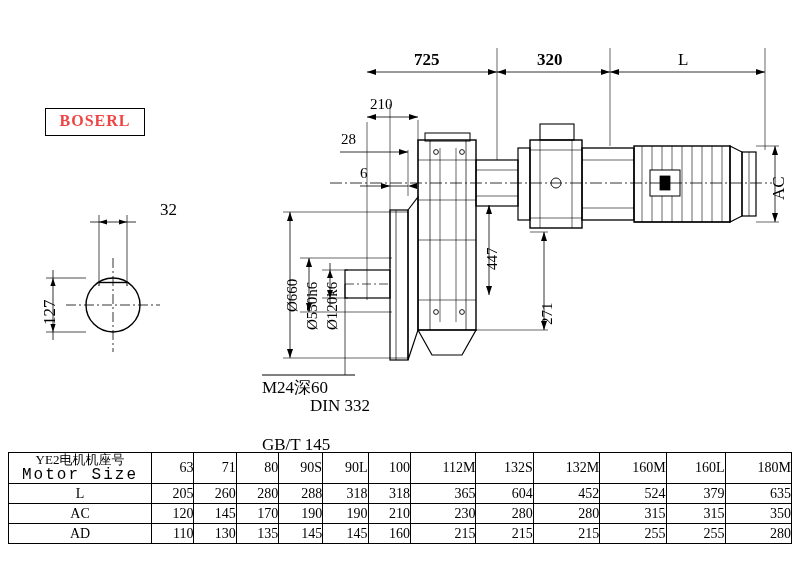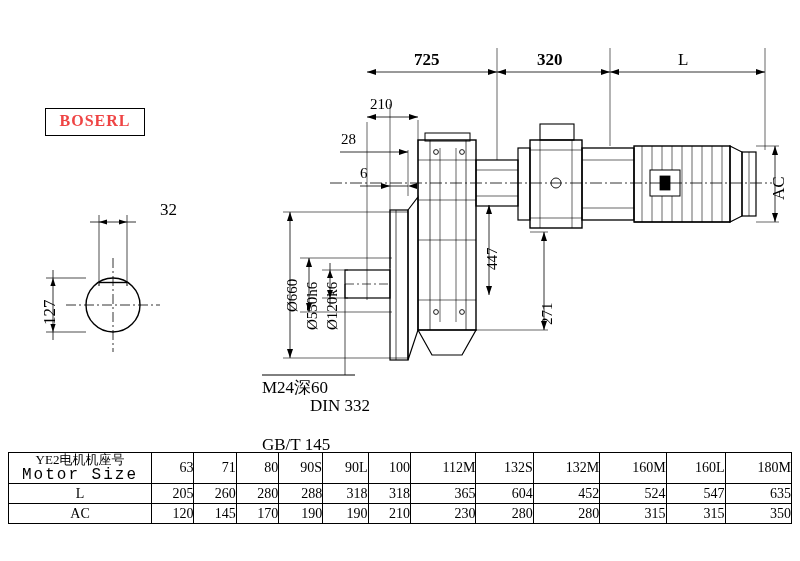--- a/index.html
+++ b/index.html
@@ -344,34 +344,49 @@
         <td>205</td>
         <td>260</td>
         <td>280</td>
         <td>288</td>
         <td>318</td>
         <td>318</td>
         <td>365</td>
         <td>604</td>
         <td>452</td>
         <td>524</td>
-        <td>547</td>
+        <td>379</td>
         <td>635</td>
       </tr>
       <tr>
         <td class="rowhead">AC</td>
         <td>120</td>
         <td>145</td>
         <td>170</td>
         <td>190</td>
         <td>190</td>
         <td>210</td>
         <td>230</td>
         <td>280</td>
         <td>280</td>
         <td>315</td>
         <td>315</td>
         <td>350</td>
       </tr>
+      <tr>
+        <td class="rowhead">AD</td>
+        <td>110</td>
+        <td>130</td>
+        <td>135</td>
+        <td>145</td>
+        <td>145</td>
+        <td>160</td>
+        <td>215</td>
+        <td>215</td>
+        <td>215</td>
+        <td>255</td>
+        <td>255</td>
+        <td>280</td>
+      </tr>
     </tbody>
   </table>
 
 </div>
 
 </body></html>

